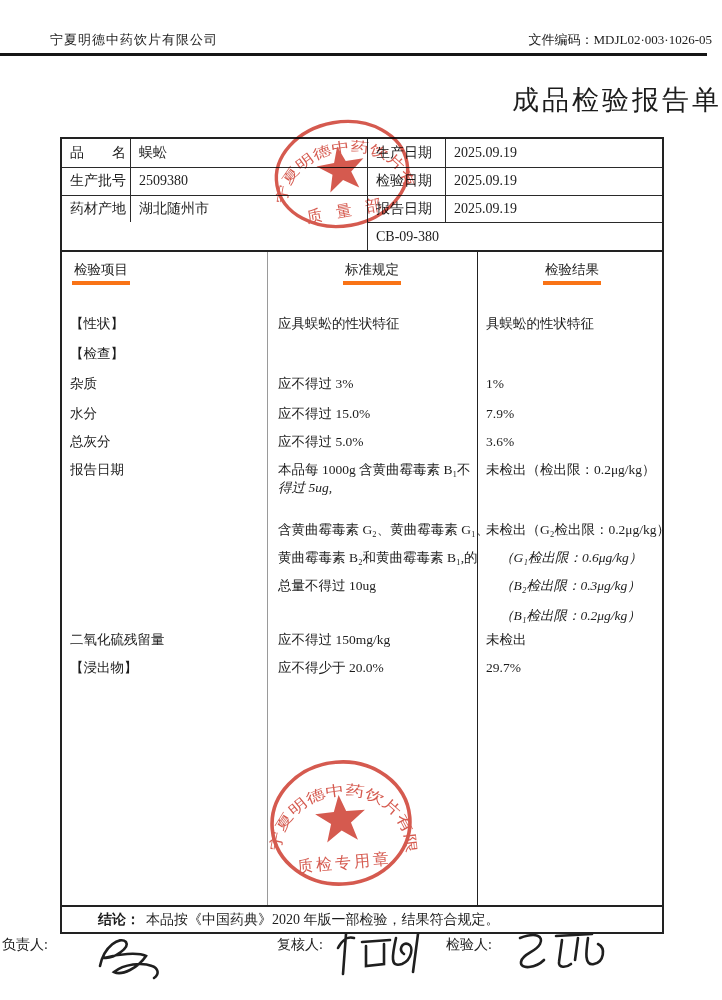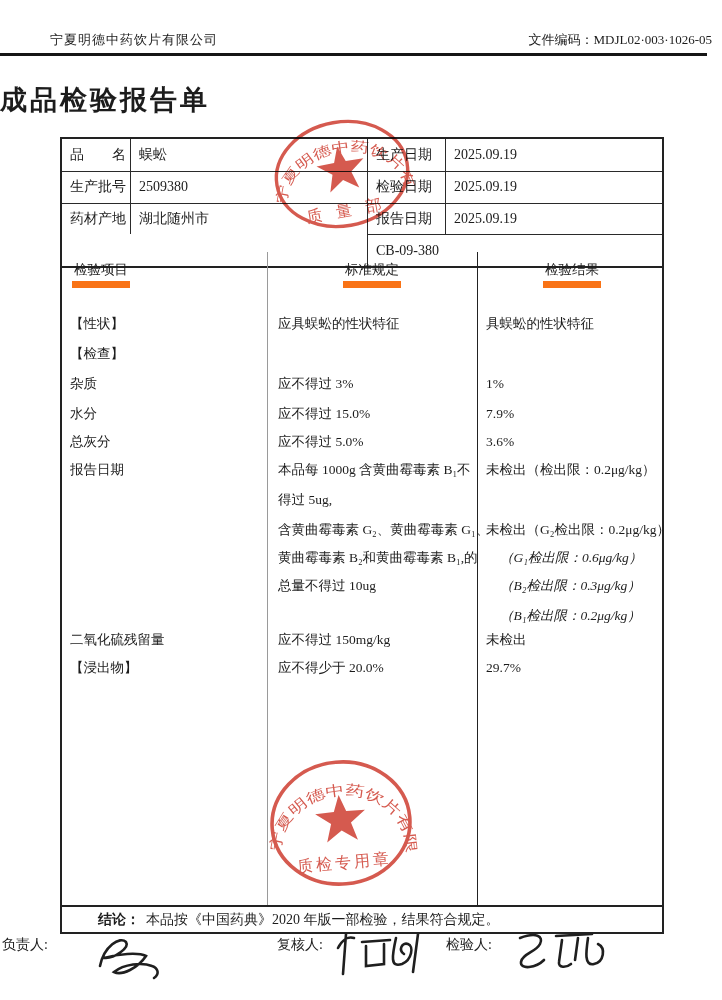--- a/index.html
+++ b/index.html
@@ -7,24 +7,24 @@
     width:722px;height:1000px;background:#ffffff;position:relative;
     font-family:"Liberation Serif","DejaVu Serif",serif;color:#1c1c1c;
     overflow:hidden;
   }
   .abs{position:absolute;}
   
   .hdr-left{top:31px;left:50px;font-size:13px;letter-spacing:1px;}
   .hdr-right{top:31px;right:10px;font-size:13px;}
   .hdr-rule{top:53px;left:0;width:707px;height:3px;background:#161616;}
   
-  .title{top:82px;left:0;width:722px;text-align:left;font-size:27px;font-weight:bold;letter-spacing:3px;}
+  .title{top:82px;left:0;width:722px;text-align:right;font-size:27px;font-weight:normal;letter-spacing:3px;}
   
   .info-table{
-    top:137px;left:60px;width:604px;height:131px;
+    top:137px;left:60px;width:604px;height:115px;
     border:2px solid #222;box-sizing:border-box;
     display:grid;grid-template-columns:68px 237px 78px 1fr;grid-template-rows:repeat(4,1fr);
     font-size:14px;
   }
   .info-table .cell{
     display:flex;align-items:center;padding-left:8px;box-sizing:border-box;
     border-left:1px solid #2a2a2a;border-top:1px solid #2a2a2a;white-space:nowrap;
   }
   .info-table .cell.first-col{border-left:none;}
   .info-table .cell.first-row{border-top:none;}
@@ -35,21 +35,21 @@
     top:252px;left:60px;width:604px;height:655px;
     border:2px solid #222;border-top:none;box-sizing:border-box;
   }
   .vline1{position:absolute;top:0;bottom:0;left:205px;width:1px;background:#9a9a9a;}
   .vline2{position:absolute;top:0;bottom:0;left:415px;width:1px;background:#222;}
   .line{position:absolute;font-size:13.5px;white-space:nowrap;line-height:16px;}
   .c1{left:8px;}
   .c2{left:216px;}
   .c3{left:424px;}
   .c3i{left:438px;font-style:italic;}
-  .col-head{font-size:13.5px;border-bottom:7px solid #f97316;padding:0 2px 3px 2px;}
+  .col-head{font-size:13.5px;border-bottom:4px solid #f97316;padding:0 2px 3px 2px;}
   .ch2{left:310px;transform:translateX(-50%);}
   .ch3{left:510px;transform:translateX(-50%);}
   
   .conclusion{
     top:907px;left:60px;width:604px;height:27px;
     border:2px solid #222;border-top:none;box-sizing:border-box;
     display:flex;align-items:center;padding-left:36px;font-size:14px;white-space:nowrap;
   }
   .conclusion b{margin-right:6px;}
   
@@ -109,21 +109,21 @@
   <span class="line c1" style="top:154px;">水分</span>
   <span class="line c2" style="top:154px;">应不得过 15.0%</span>
   <span class="line c3" style="top:154px;">7.9%</span>
 
   <span class="line c1" style="top:182px;">总灰分</span>
   <span class="line c2" style="top:182px;">应不得过 5.0%</span>
   <span class="line c3" style="top:182px;">3.6%</span>
 
   <span class="line c1" style="top:210px;">报告日期</span>
   <span class="line c2" style="top:210px;">本品每 1000g 含黄曲霉毒素 B₁不</span>
-  <span class="line c2" style="top:240px;">得过 5ug,</span>
+  <span class="line c2" style="top:228px;font-style:italic;">得过 5ug,</span>
   <span class="line c3" style="top:210px;">未检出（检出限：0.2μg/kg）</span>
 
   <span class="line c2" style="top:270px;">含黄曲霉毒素 G₂、黄曲霉毒素 G₁、</span>
   <span class="line c2" style="top:298px;">黄曲霉毒素 B₂和黄曲霉毒素 B₁,的</span>
   <span class="line c2" style="top:326px;">总量不得过 10ug</span>
   <span class="line c3" style="top:270px;">未检出（G₂检出限：0.2μg/kg）</span>
   <span class="line c3i" style="top:298px;">（G₁检出限：0.6μg/kg）</span>
   <span class="line c3i" style="top:326px;">（B₂检出限：0.3μg/kg）</span>
   <span class="line c3i" style="top:356px;">（B₁检出限：0.2μg/kg）</span>
 

